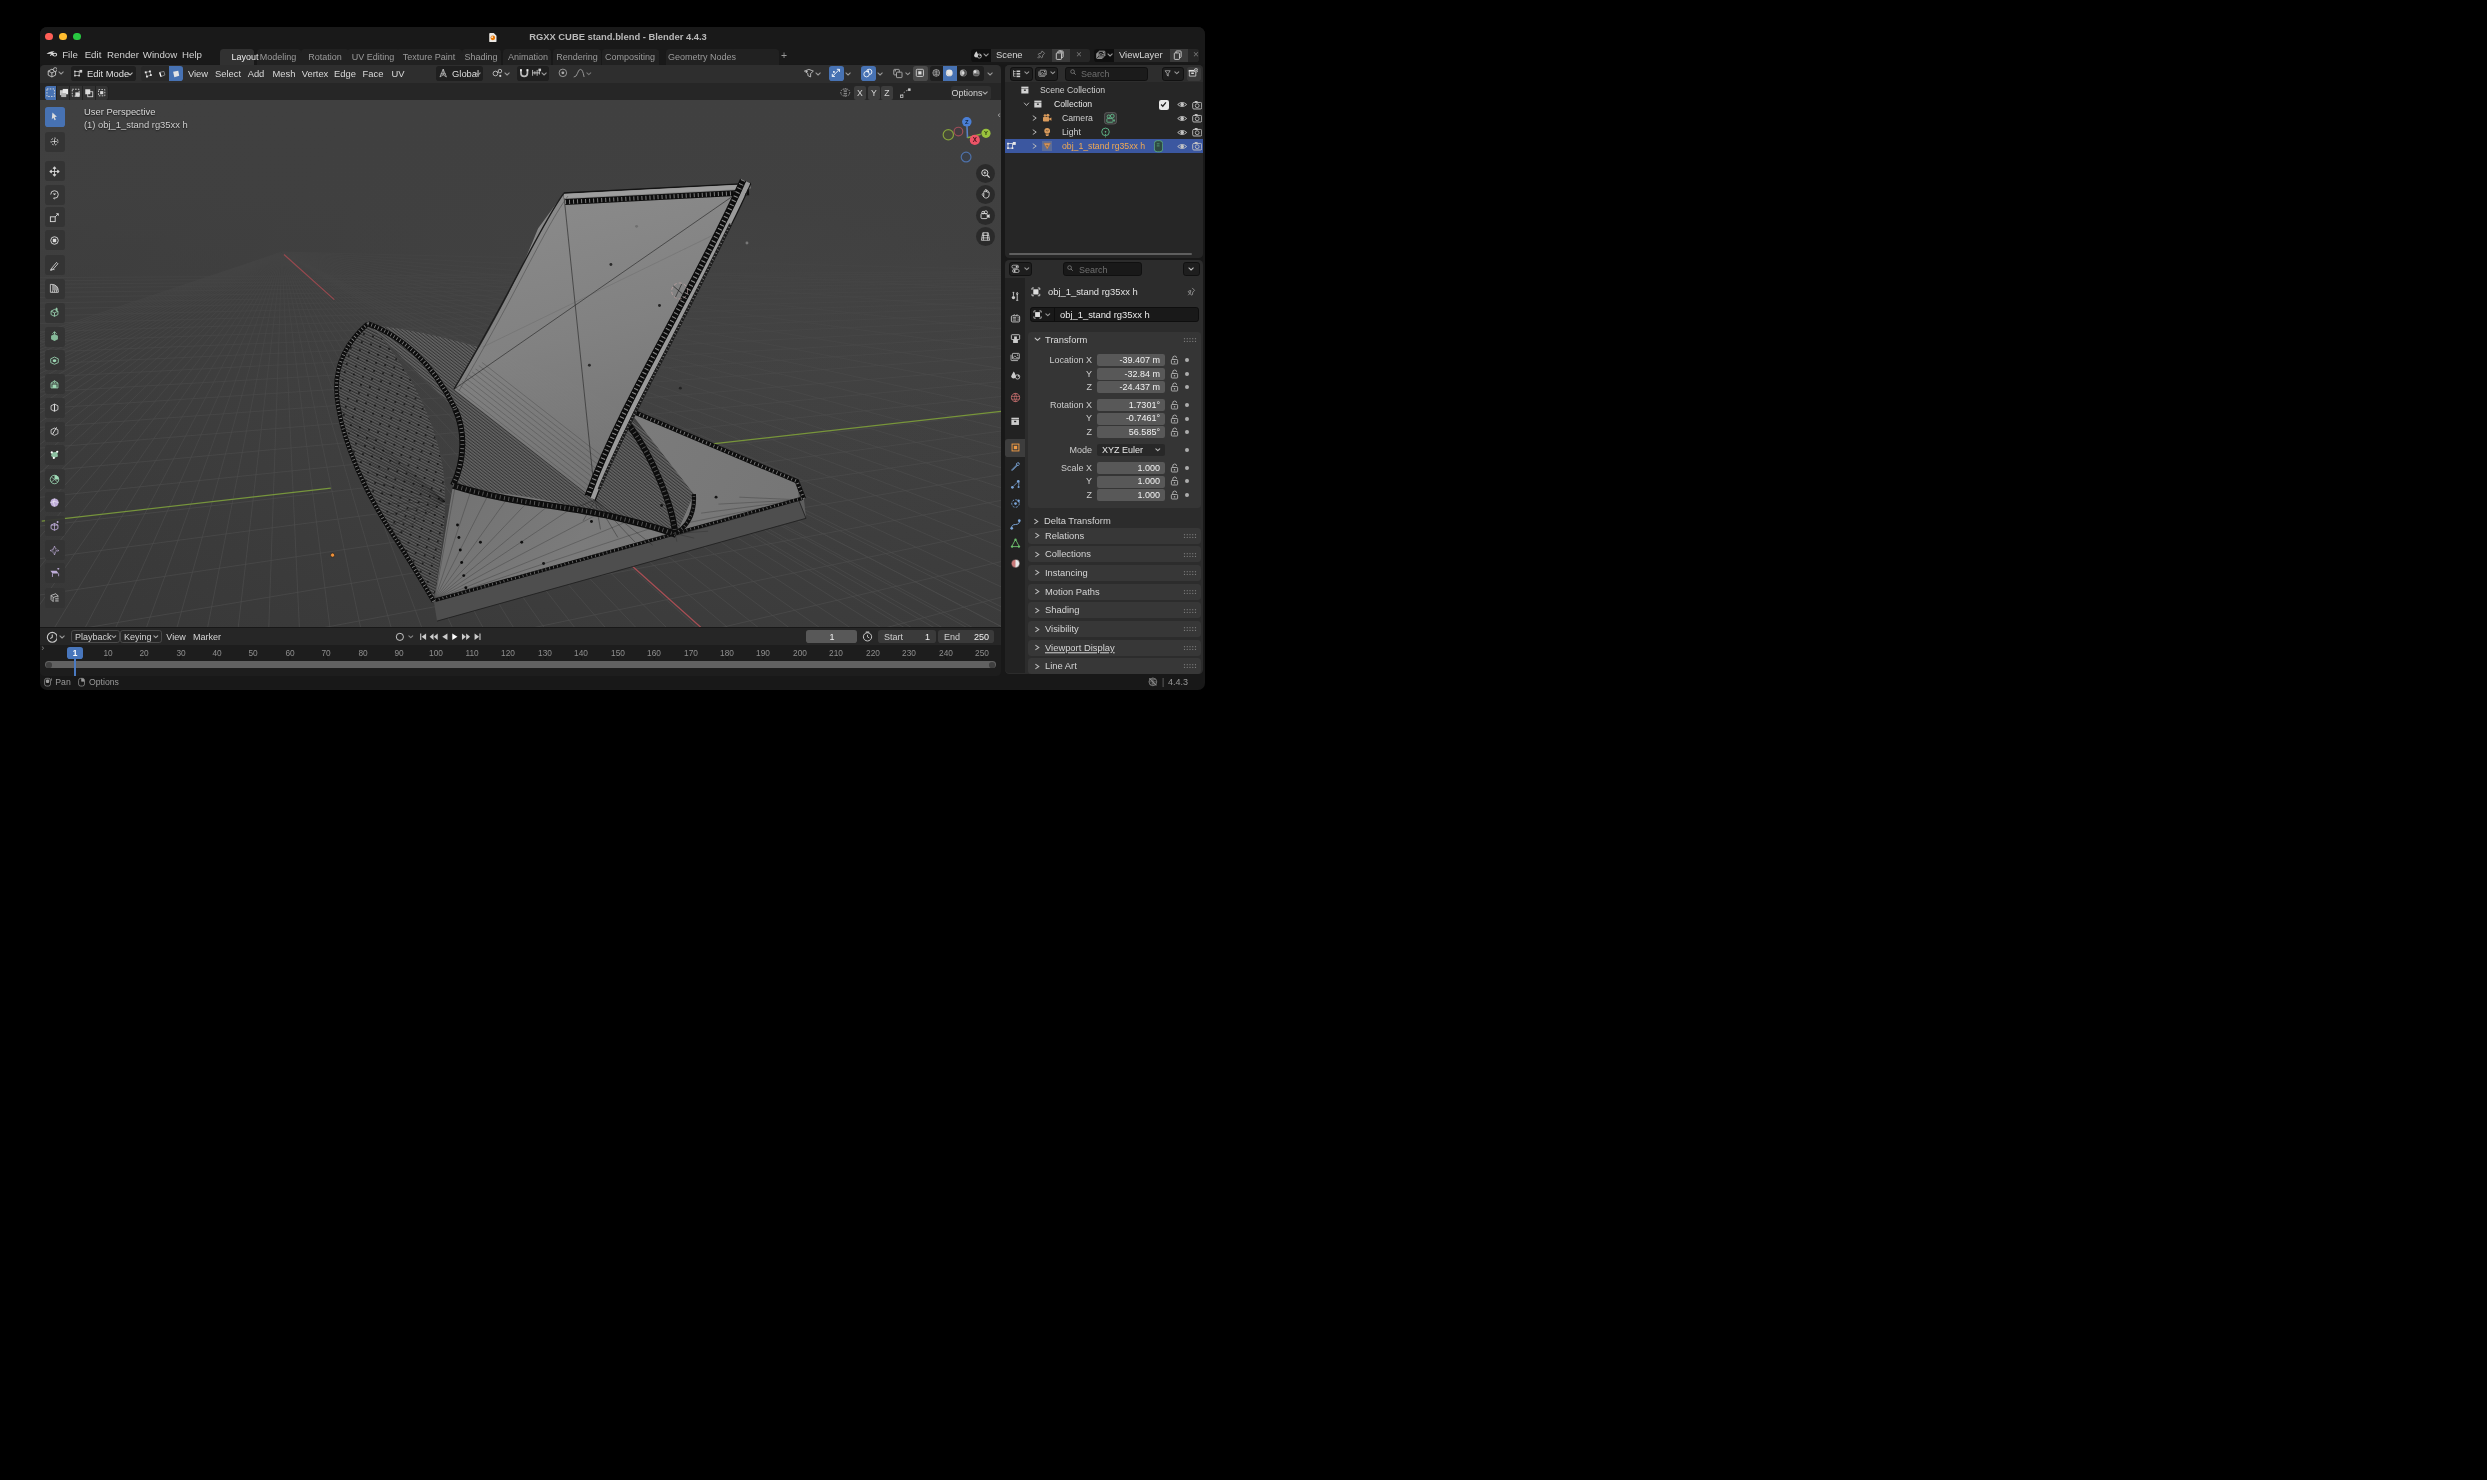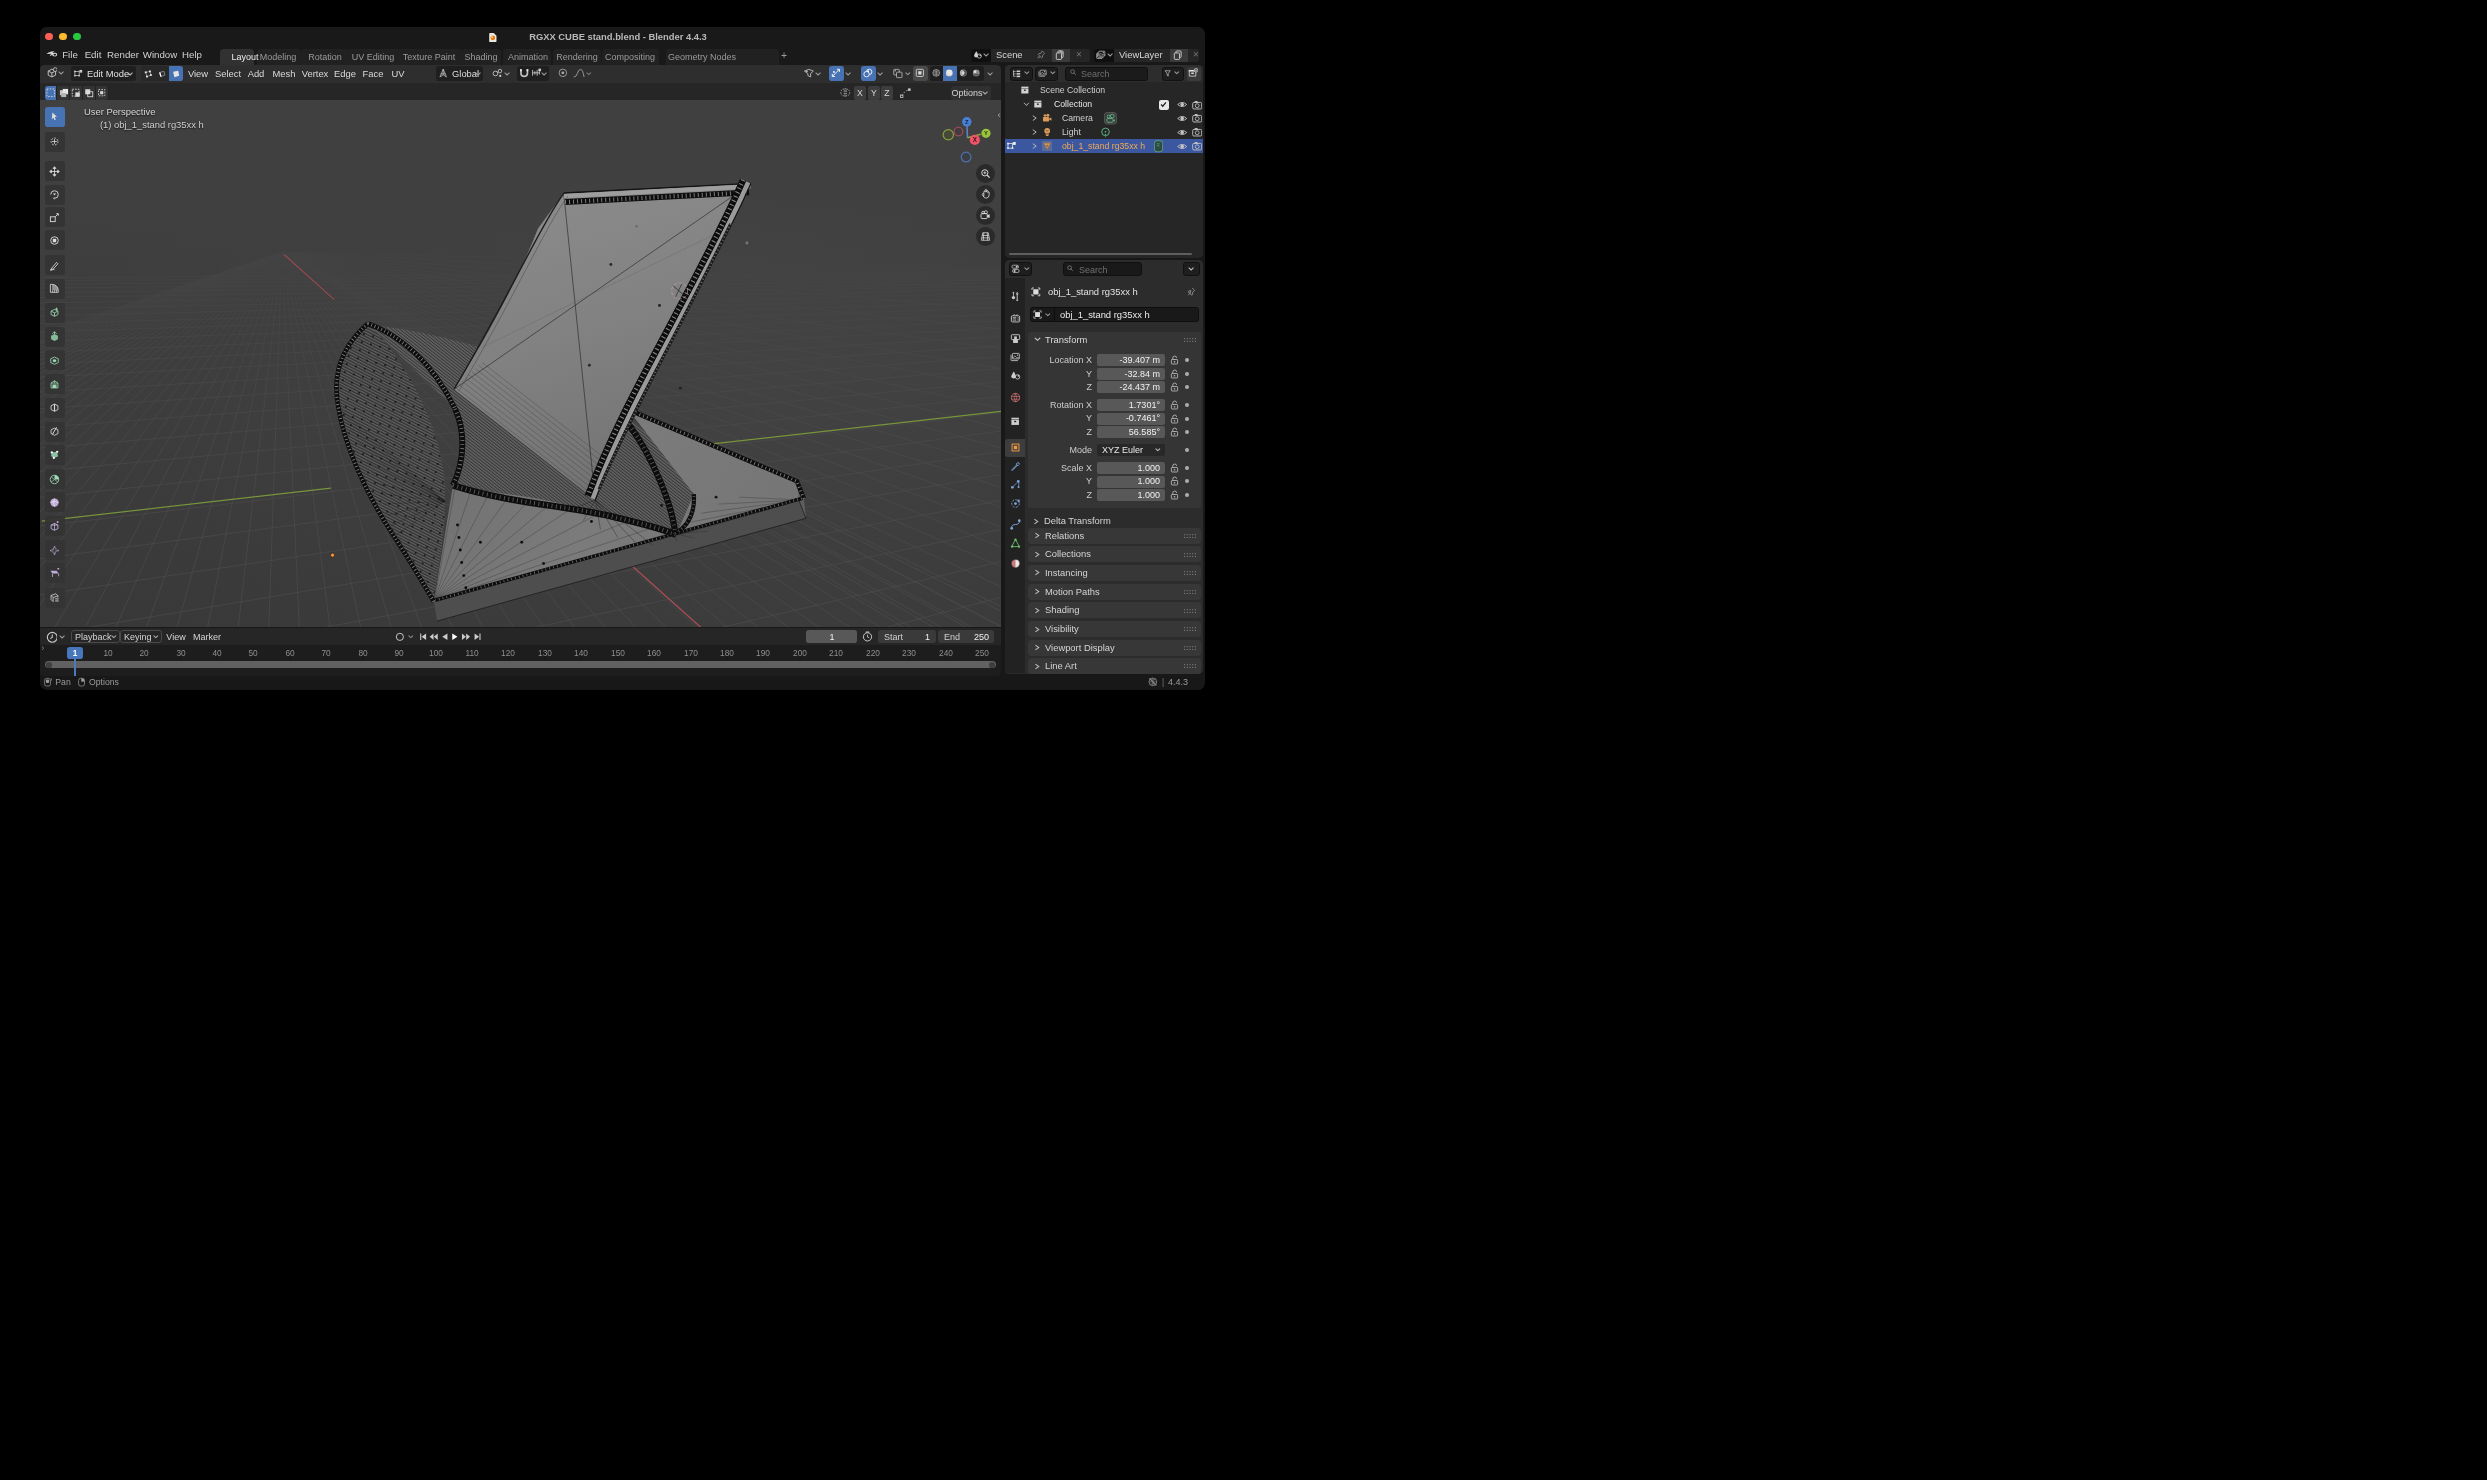--- a/index.html
+++ b/index.html
@@ -586,21 +586,21 @@
       <circle cx="1336" cy="1658" r="4.2" fill="#0c0c0c"></circle>
       <circle cx="1342" cy="1693" r="4.2" fill="#0c0c0c"></circle>
       <circle cx="2152" cy="700" r="4.2" fill="#777"></circle>
       <circle cx="1960" cy="1118" r="4.2" fill="#222"></circle>
       <circle cx="1958" cy="838" r="23" fill="none" stroke="#caa" stroke-width="2" stroke-dasharray="9 6" opacity="0.9"></circle>
       <line x1="1940" y1="824" x2="1970" y2="850" stroke="#1a1a1a" stroke-width="2"></line>
       <line x1="1964" y1="818" x2="1946" y2="856" stroke="#1a1a1a" stroke-width="1.8"></line>
       <circle cx="958" cy="1599" r="6" fill="#ef9038" stroke="#202020" stroke-width="2"></circle>
     </svg>
     <span style="position:absolute;font-size:9.4px;color:#d8d8d8;font-weight:400;white-space:nowrap;line-height:1;left:44px;top:85px;transform:translate(0,-50%);text-shadow:0 0.7px 1.4px rgba(0,0,0,0.7);">User Perspective</span>
-    <span style="position:absolute;font-size:9.4px;color:#d0d0d0;font-weight:400;white-space:nowrap;line-height:1;left:44px;top:98px;transform:translate(0,-50%);text-shadow:0 0.7px 1.4px rgba(0,0,0,0.7);margin-left:16px;">(1) obj_1_stand rg35xx h</span>
+    <span style="position:absolute;font-size:9.4px;color:#d0d0d0;font-weight:400;white-space:nowrap;line-height:1;left:44px;top:98px;transform:translate(0,-50%);text-shadow:0 0.7px 1.4px rgba(0,0,0,0.7);">(1) obj_1_stand rg35xx h</span>
     <div style="position:absolute;left:4.5px;top:80px;width:20px;height:20px;background:#4772b3;border-radius:2.8px;"></div>
     <svg style="position:absolute;left:9px;top:84px;" width="11" height="11" viewBox="0 0 16 16">
       <path d="M5 2 L11.5 8.5 L8.2 8.9 L10 12.5 L8.2 13.4 L6.4 9.7 L4 12 Z" fill="#dcdcdc"></path>
     </svg>
     <div style="position:absolute;left:4.5px;top:105px;width:20px;height:20px;background:rgba(52,52,52,0.93);border-radius:2.8px;"></div>
     <svg style="position:absolute;left:9px;top:109px;" width="11" height="11" viewBox="0 0 16 16">
       <circle cx="8" cy="8" r="5" fill="none" stroke="#dcdcdc" stroke-width="1.3" stroke-dasharray="2.5 2"></circle>
       <path d="M8 4.5 L8 11.5 M4.5 8 L11.5 8" stroke="#dcdcdc" stroke-width="1.1"></path>
     </svg>
     <div style="position:absolute;left:4.5px;top:134px;width:20px;height:20px;background:rgba(52,52,52,0.93);border-radius:2.8px;"></div>
@@ -1227,21 +1227,21 @@
         <circle cx="6" cy="6.5" r="0.95"></circle>
         <circle cx="10" cy="6.5" r="0.95"></circle>
         <circle cx="14" cy="6.5" r="0.95"></circle>
         <circle cx="18" cy="6.5" r="0.95"></circle>
       </g>
     </svg>
     <div style="position:absolute;left:988px;top:613px;width:173px;height:16.3px;background:#373737;border-radius:3.5px;"></div>
     <svg style="position:absolute;left:994px;top:617px;" width="6.2" height="7" viewBox="0 0 9 10">
       <path d="M2 1.5 L7 5 L2 8.5" fill="none" stroke="#bbb" stroke-width="1.5"></path>
     </svg>
-    <span style="position:absolute;font-size:9.4px;color:#d5d5d5;font-weight:400;white-space:nowrap;line-height:1;left:1005px;top:621px;transform:translate(0,-50%);">Viewport Display</span>
+    <span style="position:absolute;font-size:9.4px;color:#d5d5d5;font-weight:400;white-space:nowrap;line-height:1;left:1005px;top:621px;transform:translate(0,-50%);text-decoration:underline;">Viewport Display</span>
     <svg style="position:absolute;left:1143px;top:618px;" width="14" height="6.2" viewBox="0 0 20 9">
       <g fill="#7a7a7a">
         <circle cx="2" cy="2.5" r="0.95"></circle>
         <circle cx="6" cy="2.5" r="0.95"></circle>
         <circle cx="10" cy="2.5" r="0.95"></circle>
         <circle cx="14" cy="2.5" r="0.95"></circle>
         <circle cx="18" cy="2.5" r="0.95"></circle>
         <circle cx="2" cy="6.5" r="0.95"></circle>
         <circle cx="6" cy="6.5" r="0.95"></circle>
         <circle cx="10" cy="6.5" r="0.95"></circle>

